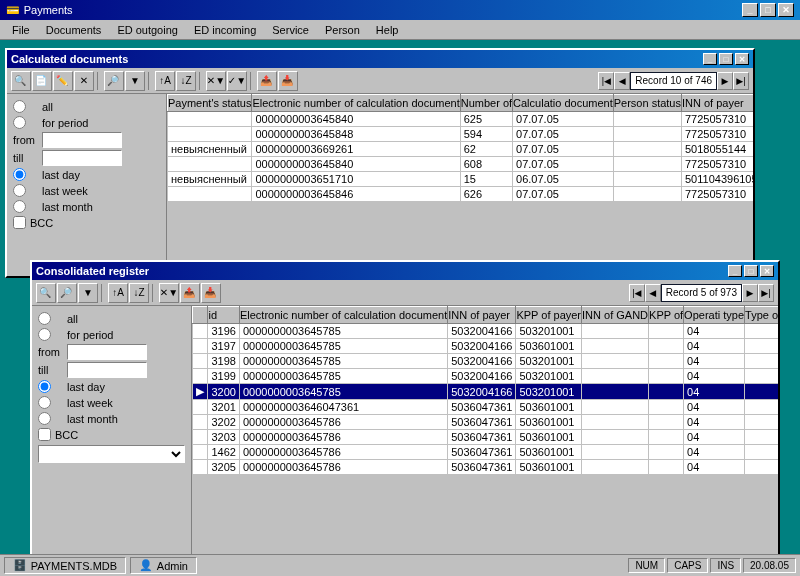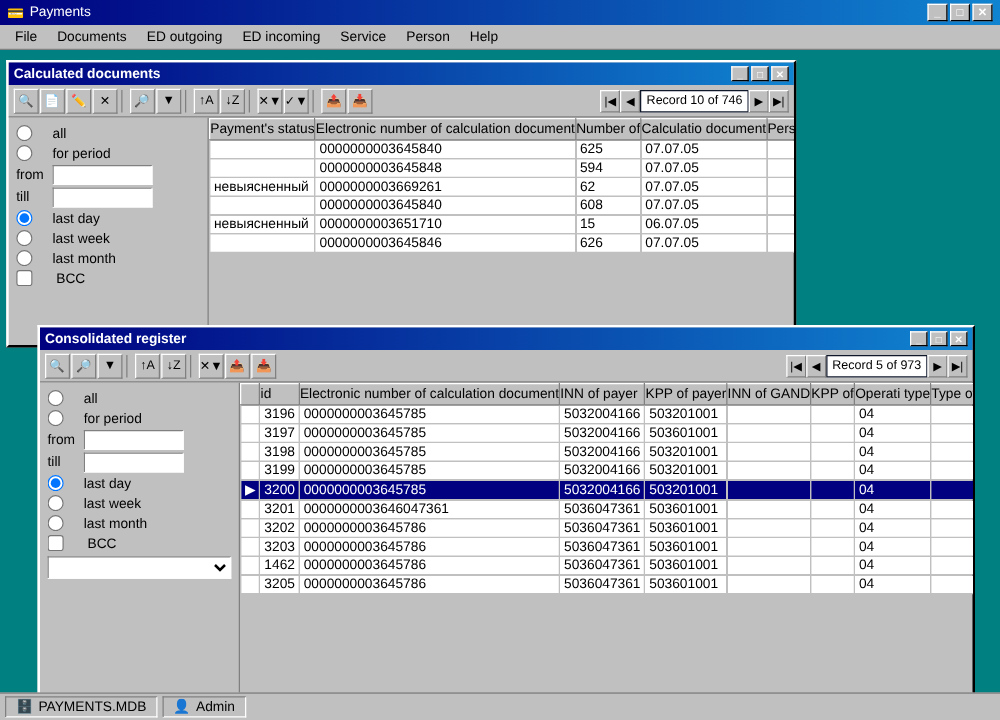--- a/index.html
+++ b/index.html
@@ -131,21 +131,21 @@
     .radio-label { display: flex; align-items: center; gap: 16px; cursor: pointer; margin-bottom: 3px; }
     .date-input {
       background: white;
       border: 1px solid;
       border-color: #808080 #fff #fff #808080;
       width: 80px; height: 16px;
       padding: 1px 2px;
     }
     .date-row { display: flex; align-items: center; gap: 4px; margin: 2px 0; }
     .date-label { width: 25px; }
-    .checkbox-row { display: flex; align-items: center; gap: 19px; margin: 2px 0; }
+    .checkbox-row { display: flex; align-items: center; gap: 4px; margin: 2px 0; }
     .dropdown {
       background: white;
       border: 1px solid;
       border-color: #808080 #fff #fff #808080;
       width: 100%; height: 18px;
       margin-top: 2px;
     }
     
     
     .table-area {
@@ -175,21 +175,21 @@
       background: white;
       white-space: nowrap;
       overflow: hidden;
     }
     .data-table tr.selected td { background: #000080; color: white; }
     
     
     #calc-docs {
       top: 8px;
       left: 5px;
-      width: 632px;
+      width: 750px;
       height: 230px;
     }
     
     
     #consol-reg {
       top: 220px;
       left: 30px;
       width: 750px;
       height: 310px;
     }
@@ -626,15 +626,21 @@
 
   <div class="taskbar">
     <div class="taskbar-item">
       <span>🗄️</span>
       <span>PAYMENTS.MDB</span>
     </div>
     <div class="taskbar-item">
       <span>👤</span>
       <span>Admin</span>
     </div>
+    <div class="taskbar-right">
+      <div class="taskbar-status">NUM</div>
+      <div class="taskbar-status">CAPS</div>
+      <div class="taskbar-status">INS</div>
+      <div class="taskbar-status">20.08.05</div>
+    </div>
   </div>
 
 </div>
 
 </body></html>

